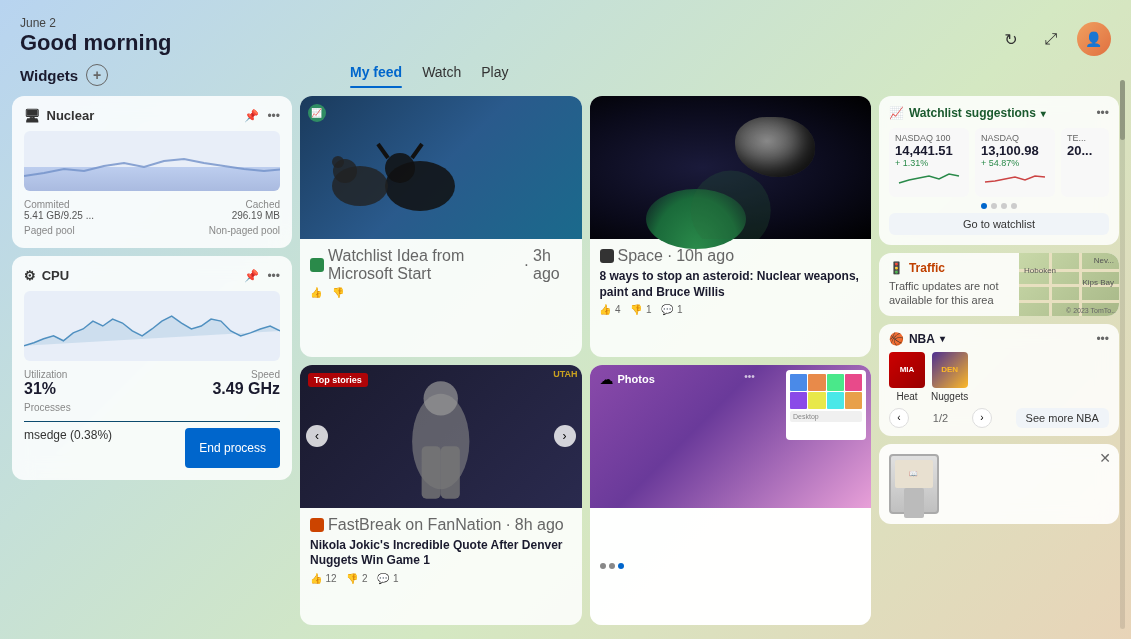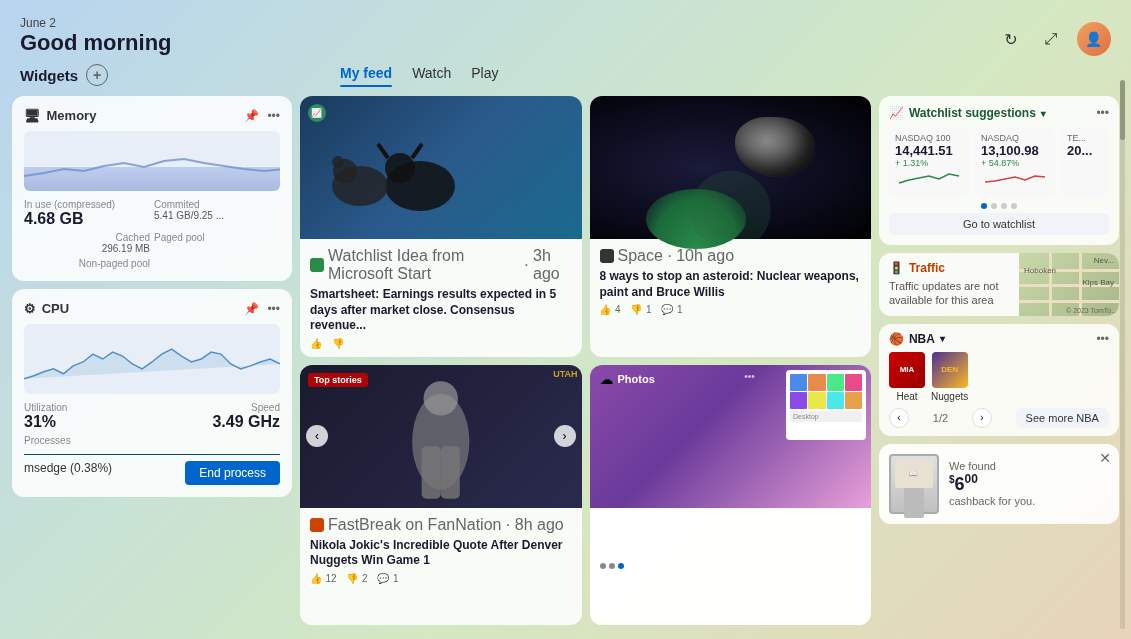--- a/index.html
+++ b/index.html
@@ -47,24 +47,23 @@
       background: linear-gradient(135deg, #f0a060, #e07040);
       display: flex; align-items: center; justify-content: center;
       font-size: 14px;
       color: white;
       font-weight: bold;
     }
 
     
     .tabs {
       display: flex;
-      align-items: center;
       padding: 0 20px;
       margin-bottom: 10px;
-      gap: 10px;
+      gap: 20px;
     }
     .widgets-label {
       font-size: 15px;
       font-weight: 600;
       color: #1a1a2e;
       display: flex;
       align-items: center;
       gap: 8px;
       width: 280px;
     }
@@ -225,21 +224,21 @@
     }
     .process-name {
       font-size: 12px;
       color: #333;
     }
     .end-process-btn {
       background: #0066cc;
       color: white;
       border: none;
       border-radius: 4px;
-      padding: 5px 14px;
+      padding: 13px 14px;
       font-size: 12px;
       cursor: pointer;
       font-family: 'Segoe UI', Arial, sans-serif;
     }
 
     
     .feed-col {
       flex: 1;
       display: grid;
       grid-template-columns: 1fr 1fr;
@@ -738,39 +737,35 @@
 </div>
 
 <div class="main">
 
   <div class="widgets-col">
 
     <div class="widget-card">
       <div class="widget-header">
         <div class="widget-title">
           <span>🖥</span>
-          <span>Memory</span>
+          <span>Nuclear</span>
         </div>
         <div class="widget-actions">
           <span class="widget-action-icon">📌</span>
           <span class="widget-action-icon">•••</span>
         </div>
       </div>
       <div class="memory-graph">
         <div class="memory-graph-fill"></div>
         <svg width="100%" height="100%" style="position:absolute;top:0;left:0;">
           <polyline points="0,45 20,42 40,38 60,40 80,35 100,32 120,36 140,30 160,28 180,32 200,35 220,38 240,40 260,38" fill="none" stroke="#7090c8" stroke-width="2" opacity="0.8"></polyline>
         </svg>
       </div>
       <div class="memory-stats">
         <div>
-          <div class="stat-label">In use (compressed)</div>
-          <div class="stat-value">4.68 GB</div>
-        </div>
-        <div>
           <div class="stat-label">Commited</div>
           <div class="stat-sub">5.41 GB/9.25 ...</div>
         </div>
         <div>
           <div class="stat-label right">Cached</div>
           <div class="stat-sub right">296.19 MB</div>
         </div>
         <div>
           <div class="stat-label">Paged pool</div>
         </div>
@@ -832,21 +827,20 @@
           <circle cx="38" cy="66" r="6" fill="#222" opacity="0.8"></circle>
         </svg>
         <div style="position:absolute;top:8px;left:8px;background:rgba(50,150,100,0.9);border-radius:50%;width:18px;height:18px;display:flex;align-items:center;justify-content:center;font-size:9px;">📈</div>
       </div>
       <div class="feed-card-body">
         <div class="feed-source">
           <span class="source-dot"></span>
           <span>Watchlist Idea from Microsoft Start</span>
           · <span>3h ago</span>
         </div>
-        <div class="feed-title">Smartsheet: Earnings results expected in 5 days after market close. Consensus revenue...</div>
         <div class="feed-actions">
           <span class="feed-action">👍</span>
           <span class="feed-action">👎</span>
         </div>
       </div>
     </div>
 
     <div class="feed-card">
       <div class="asteroid-bg">
         <div class="asteroid-rock"></div>
@@ -1027,27 +1021,20 @@
         <span class="nba-page">1/2</span>
         <button class="nba-nav-btn">›</button>
         <button class="see-more-nba">See more NBA</button>
       </div>
     </div>
 
     <div class="cashback-card">
       <div class="cashback-device">
         <div style="position:absolute;top:4px;left:4px;right:4px;height:50%;background:#e8e0d0;border-radius:2px;font-size:7px;color:#666;display:flex;align-items:center;justify-content:center;">📖</div>
       </div>
-      <div class="cashback-text">
-        <div class="cashback-found">We found</div>
-        <div class="cashback-amount">
-          <span class="cashback-super">$</span><span>6</span><span style="font-size:12px;vertical-align:super;">00</span>
-        </div>
-        <div class="cashback-sub">cashback for you.</div>
-      </div>
       <div class="cashback-close">✕</div>
     </div>
 
   </div>
 </div>
 
 <div class="scrollbar">
   <div class="scrollbar-thumb"></div>
 </div>
 

